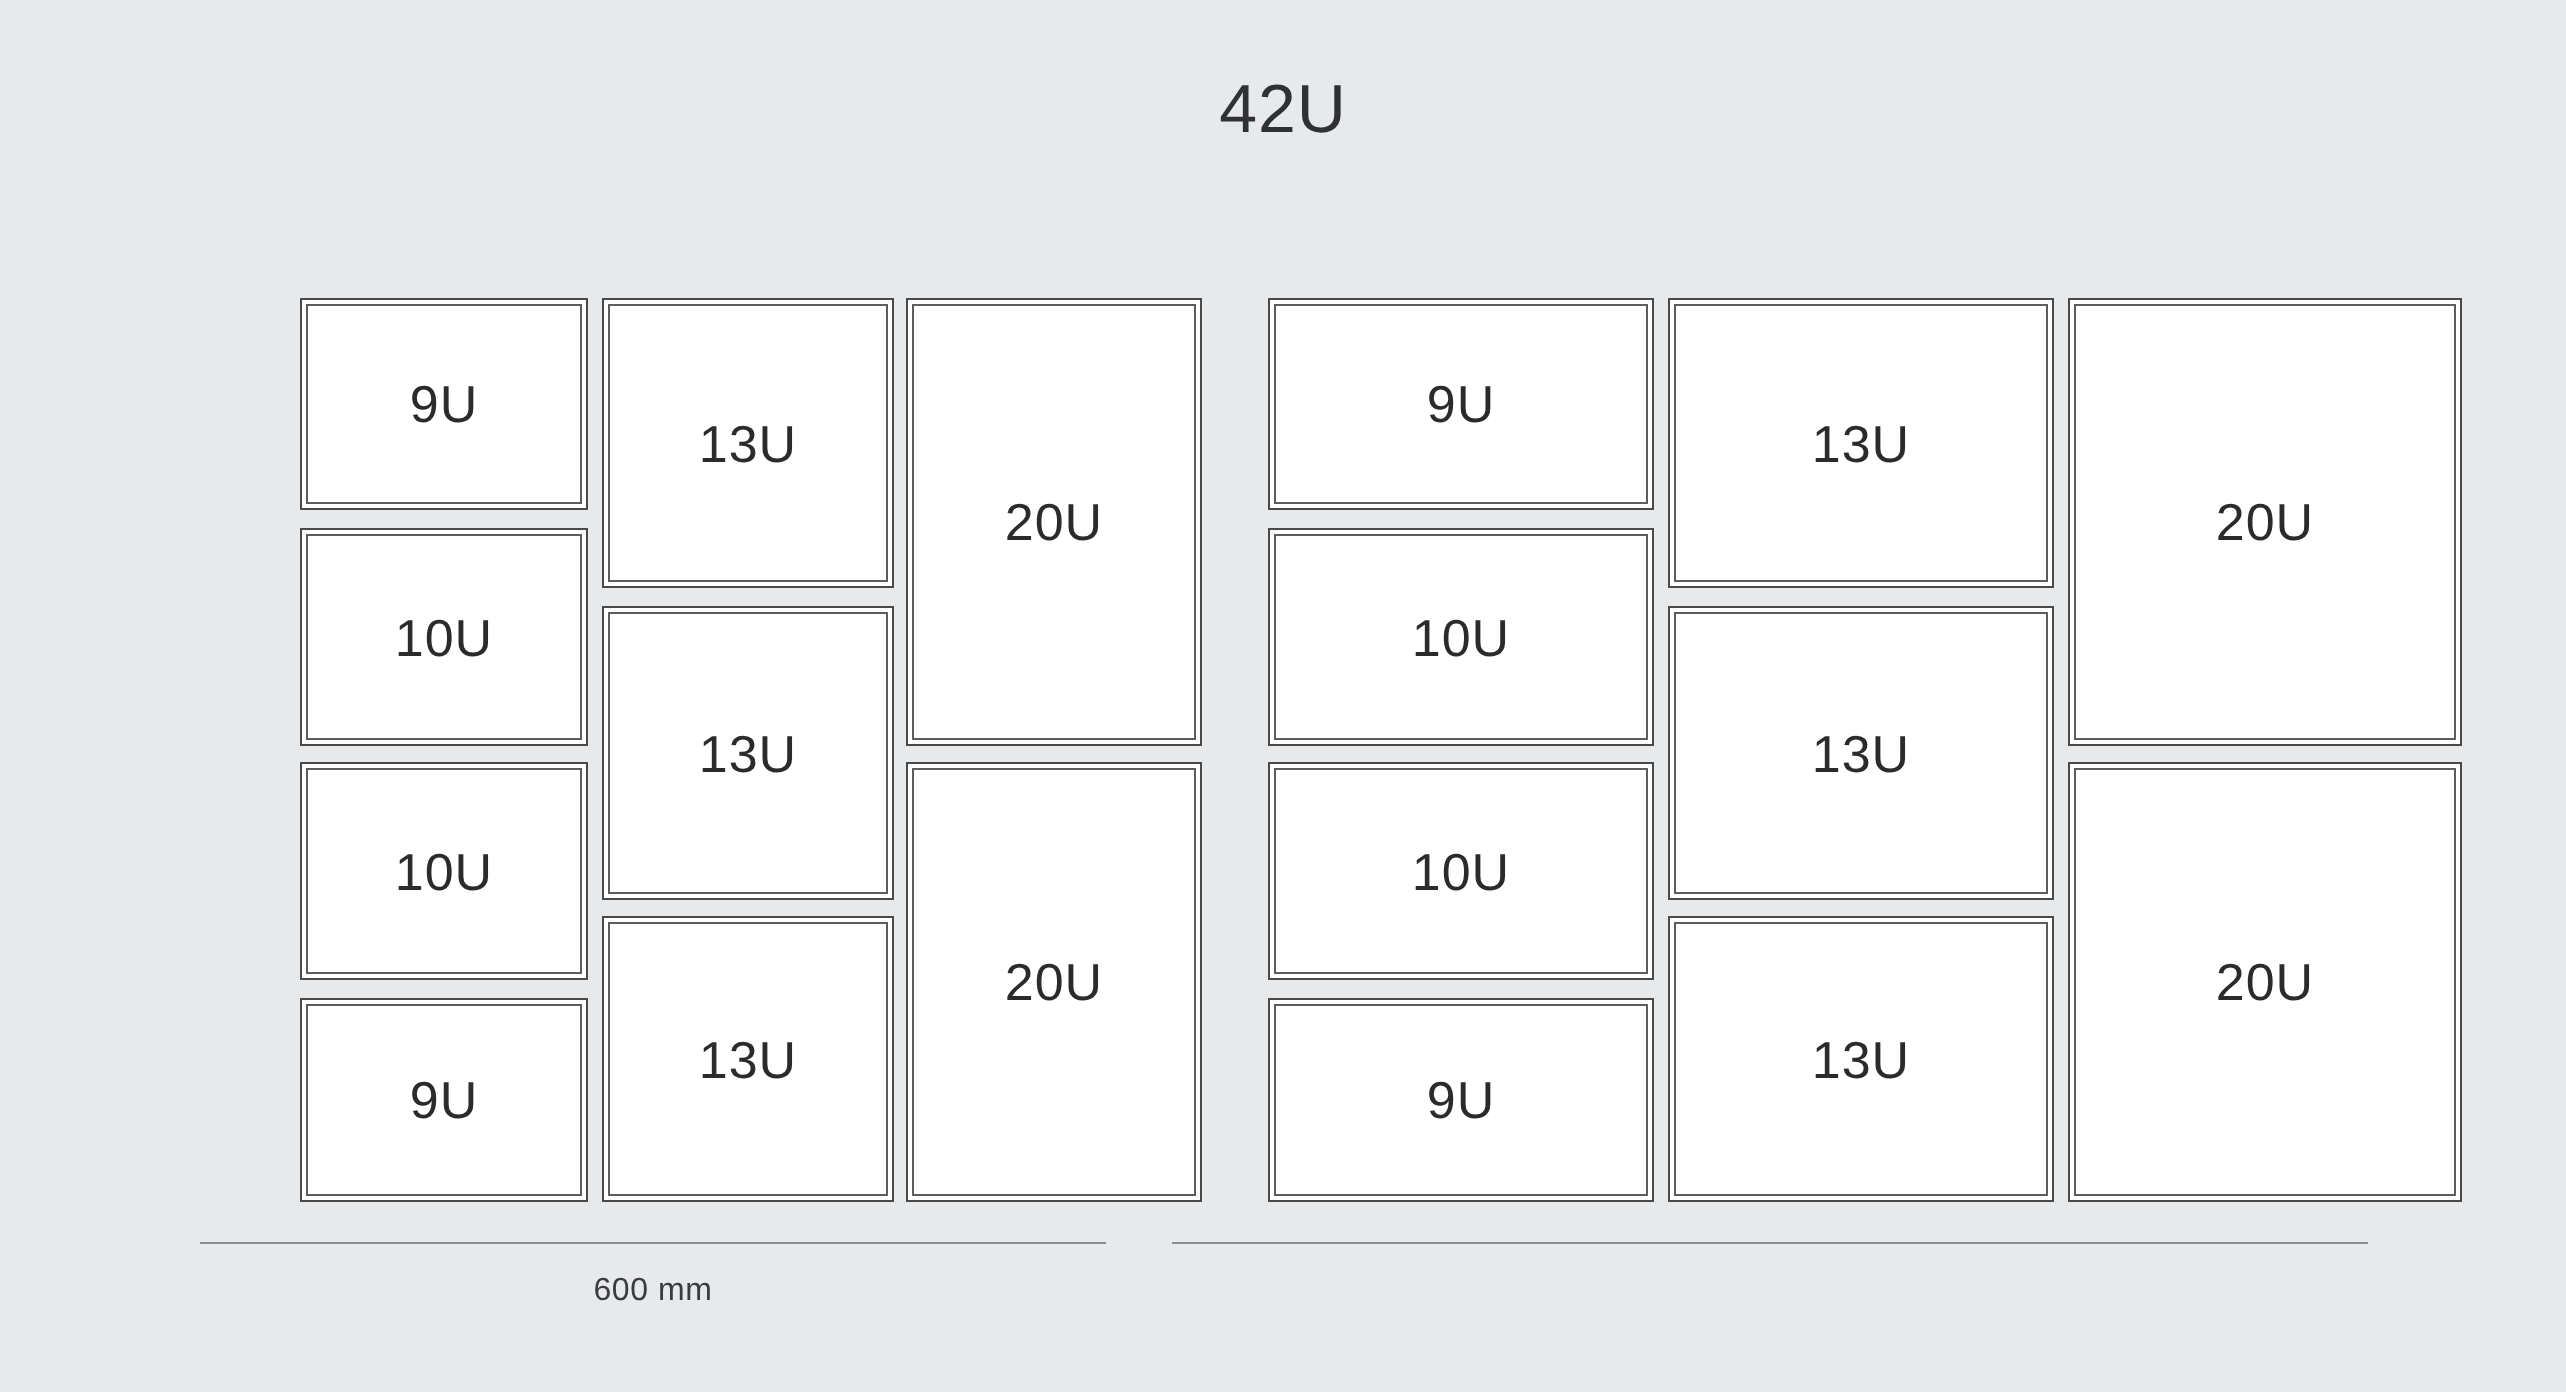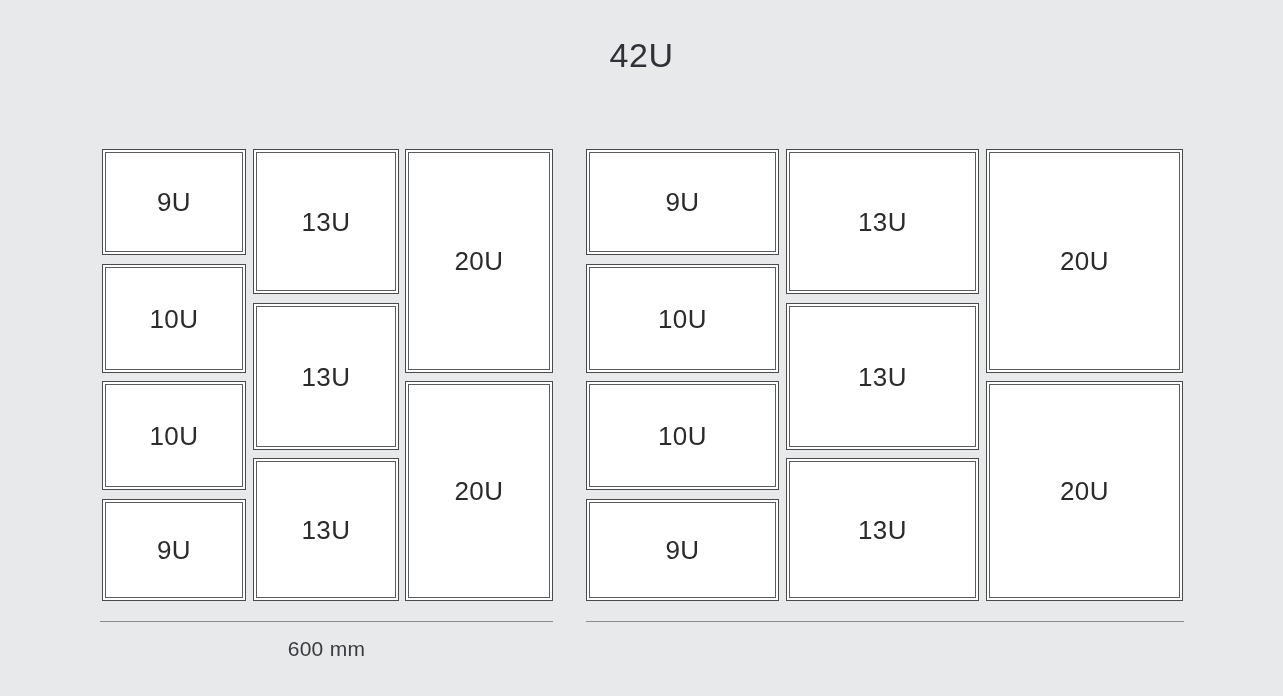--- a/index.html
+++ b/index.html
@@ -33,20 +33,21 @@
     letter-spacing: 0.5px;
     color: #2f3136;
     line-height: 1;
     user-select: none;
   }
 
   
   .rack-group {
     position: absolute;
     top: 149px;
+    margin-left: 48px;
   }
   .rack-group.left  { left: 102px;  width: 451px; }
   .rack-group.right { left: 586px;  width: 597px; }
 
   .rack-columns {
     position: relative;
     height: 452px;
   }
 
   .rack-column {
@@ -117,21 +118,21 @@
     height: 0;
     border-top: 1px solid #8a8d90;
   }
   .dim-rule.left  { left: 100px; top: 621px; width: 453px; }
   .dim-rule.right { left: 586px; top: 621px; width: 598px; }
 
   .dim-caption {
     position: absolute;
     top: 636px;
     text-align: center;
-    font-size: 21px;
+    font-size: 16px;
     font-weight: 300;
     color: #3a3c40;
     letter-spacing: 0.3px;
     line-height: 1.2;
     user-select: none;
   }
   .dim-caption.left  { left: 100px; width: 453px; }
   .dim-caption.right { left: 586px; width: 598px; }
 </style>
 </head>

